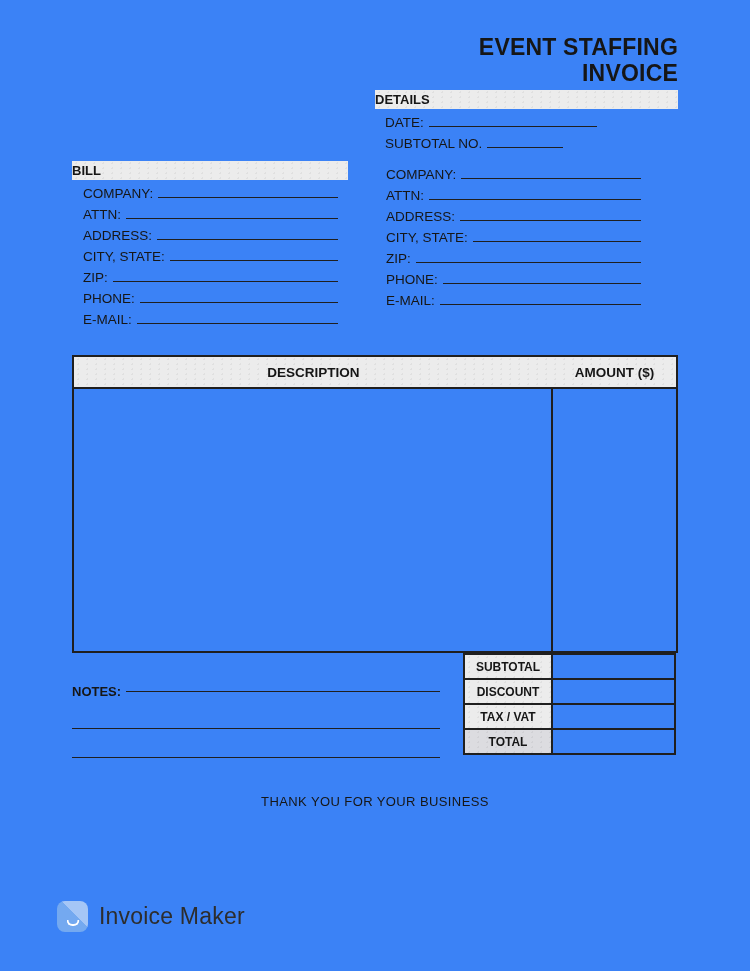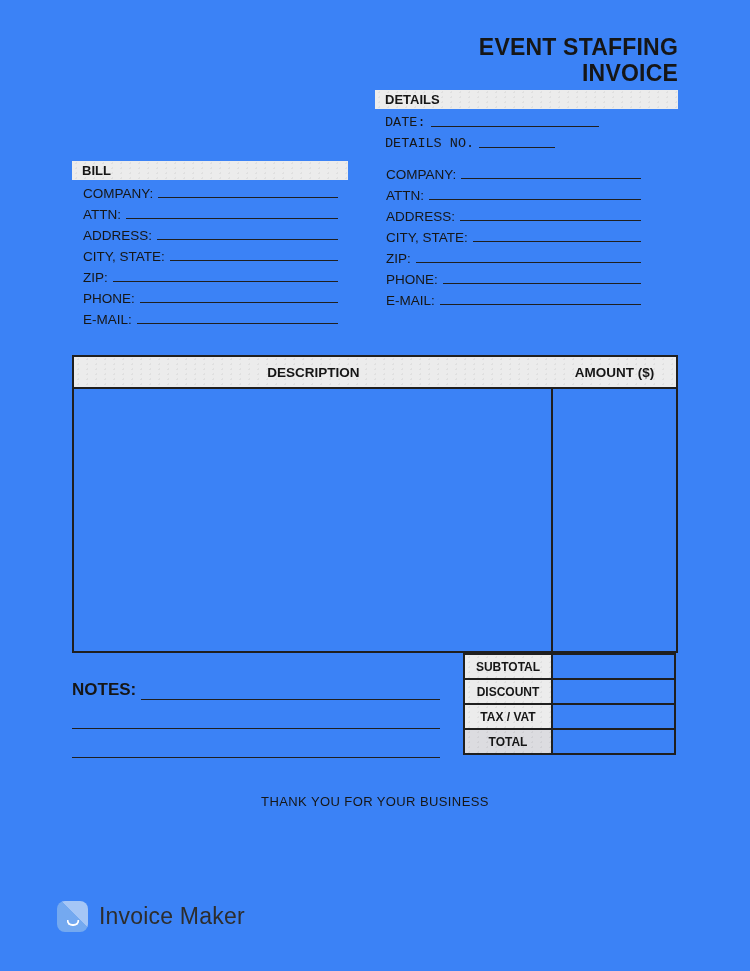--- a/index.html
+++ b/index.html
@@ -24,29 +24,28 @@
   
   .title-block{position:absolute;top:34px;right:72px;text-align:right;}
   .title-line{font-size:23px;font-weight:bold;line-height:26px;letter-spacing:.2px;}
   
   .gbar{
     height:19px;line-height:19px;
     background-color:var(--bar-bg);
     background-image:radial-gradient(circle, rgba(0,0,0,.05) 1px, transparent 1px);
     background-size:9px 5px;
     font-size:13px;font-weight:bold;
-    padding-left:10px;
   }
   
   .frow{height:21px;display:flex;align-items:flex-end;font-size:13.5px;white-space:nowrap;}
   .fline{border-bottom:1.5px solid var(--border);margin:0 0 3px 5px;}
   .fline.grow{flex:1;}
   
   .details{position:absolute;left:375px;top:90px;width:303px;}
-  .details .frow{padding-left:10px;font-family:Liberation Mono, monospace;}
+  .details .frow{padding-left:10px;}
   .line-date{width:168px;}
   .line-invno{width:76px;}
   
   .parties{position:absolute;left:72px;top:161px;width:606px;display:flex;justify-content:space-between;}
   .party{display:flex;flex-direction:column;}
   .party.from{width:276px;}
   .party.bill{width:303px;}
   .party .frow{padding-left:11px;}
   .party.from .fline{margin-right:10px;}
   .party.bill .fline{margin-right:37px;}
@@ -71,21 +70,21 @@
   .tlabel{
     width:88px;text-align:center;font-weight:bold;
     background-color:var(--bar-bg);
     background-image:radial-gradient(circle, rgba(0,0,0,.05) 1px, transparent 1px);
     background-size:9px 5px;
   }
   .tvalue{width:123px;}
   tr.total-row .tlabel{background-color:var(--total-bg);}
   
   .notes{position:absolute;left:72px;top:682px;width:368px;}
-  .notes-row{display:flex;align-items:flex-end;height:18px;font-size:17px;font-weight:bold;white-space:nowrap;}
+  .notes-row{display:flex;align-items:center;height:18px;font-size:13px;font-weight:bold;white-space:nowrap;}
   .notes-row .fline{margin-bottom:0;}
   .nline{height:29px;border-bottom:1.5px solid var(--border);}
   
   .thanks{position:absolute;left:0;right:0;top:794px;text-align:center;font-size:13px;letter-spacing:.4px;}
   
   .brand{position:absolute;left:57px;top:901px;display:flex;align-items:center;gap:11px;}
   .brand-logo{
     position:relative;width:31px;height:31px;border-radius:8px;overflow:hidden;
     background:linear-gradient(225deg, var(--logo-blue-light) 0%, var(--logo-blue-light) 42%, var(--logo-blue) 42%, var(--logo-blue) 100%);
   }
@@ -107,21 +106,21 @@
     <div class="title-line">INVOICE</div>
   </div>
 
   <div class="details">
     <div class="gbar">DETAILS</div>
     <div class="frow">
       <span>DATE:</span>
       <span class="fline line-date"></span>
     </div>
     <div class="frow">
-      <span>DETAILS NO.</span>
+      <span>SUBTOTAL NO.</span>
       <span class="fline line-invno"></span>
     </div>
   </div>
 
   <div class="parties">
     <div class="party from">
       <div class="gbar">BILL</div>
       <div class="frow">
         <span>COMPANY:</span>
         <span class="fline grow"></span>

